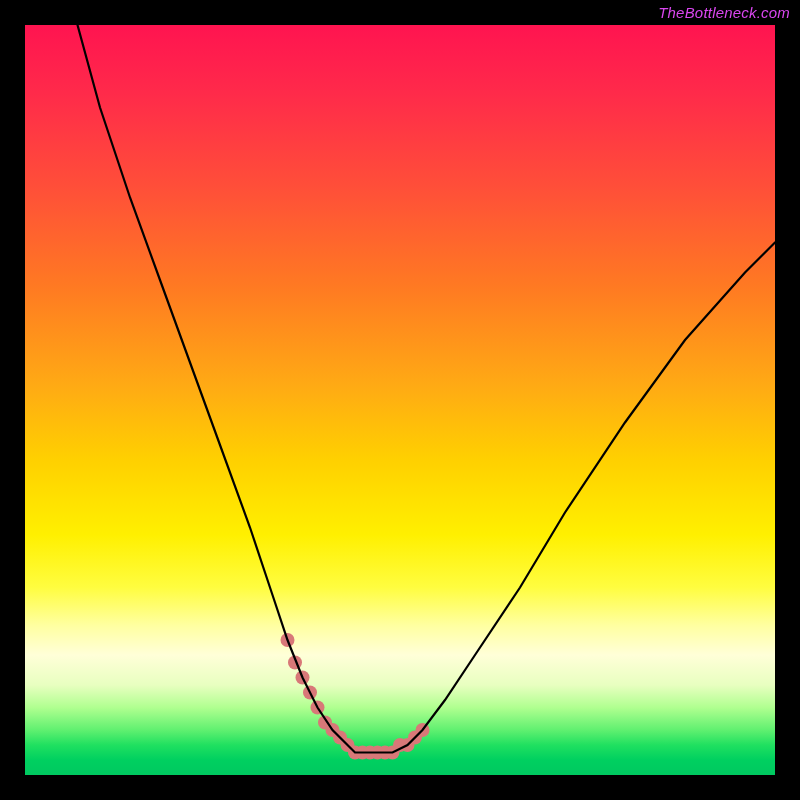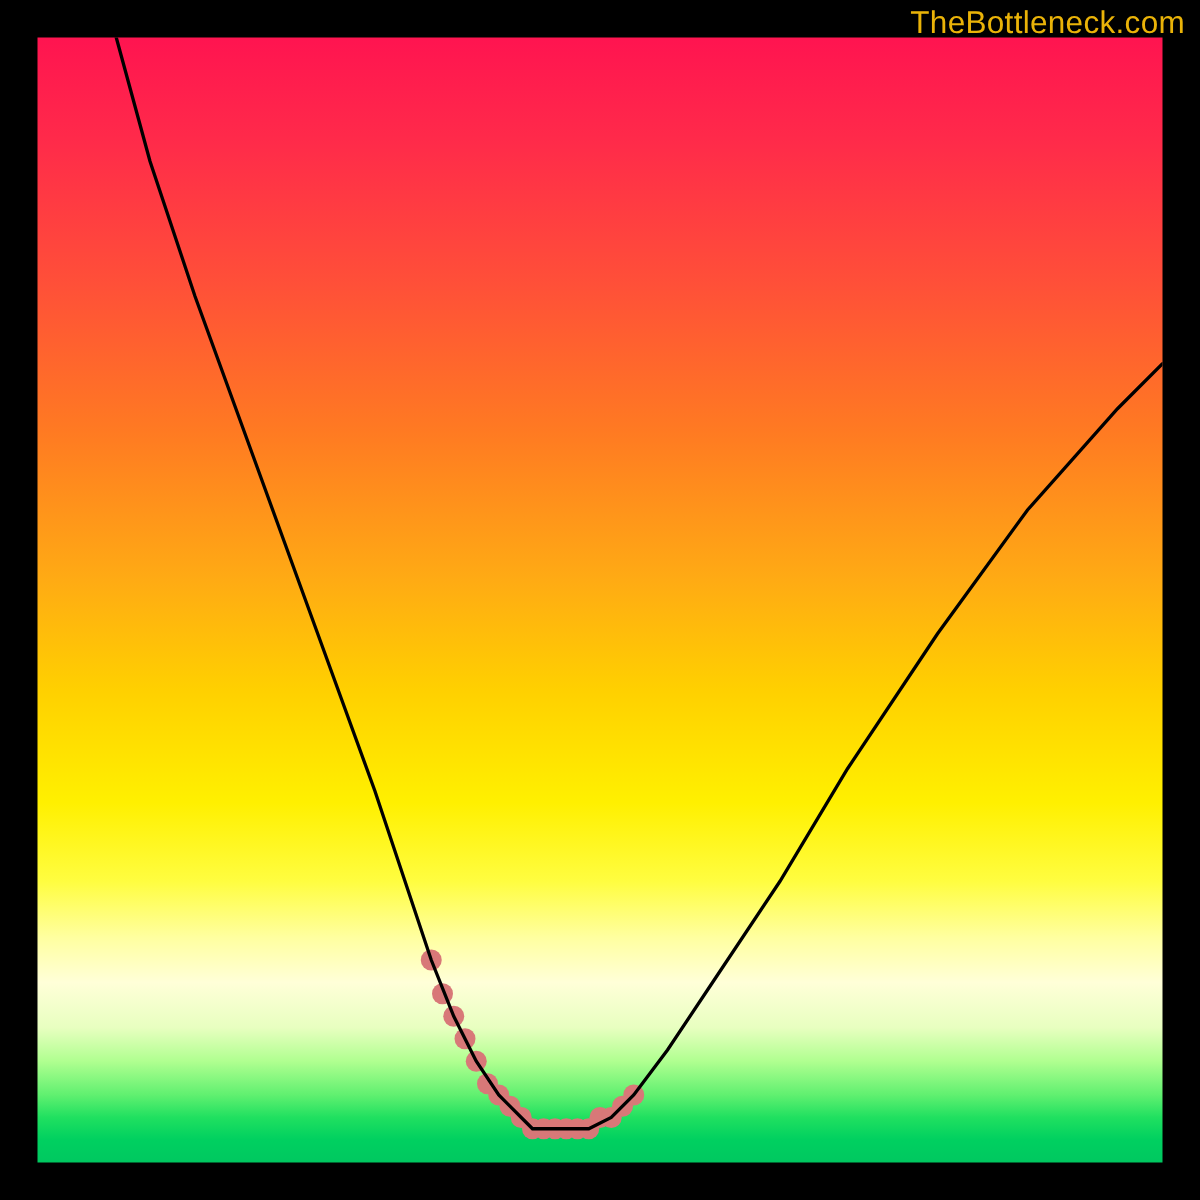--- a/index.html
+++ b/index.html
@@ -40,23 +40,24 @@
       #60f070 94%,
       #20e060 96%,
       #00d060 98%,
       #00c860 100%);
   }
   .watermark {
     position: absolute;
     top: 4px;
     right: 10px;
     font-family: Arial, Helvetica, sans-serif;
-    font-size: 21px;
-    color: #eab308;
+    font-size: 15px;
+    color: #d946ef;
     letter-spacing: 0.2px;
+    font-style: italic;
   }
   svg.curves {
     position: absolute;
     left: 0;
     top: 0;
     width: 750px;
     height: 750px;
   }
 </style>
 </head>

